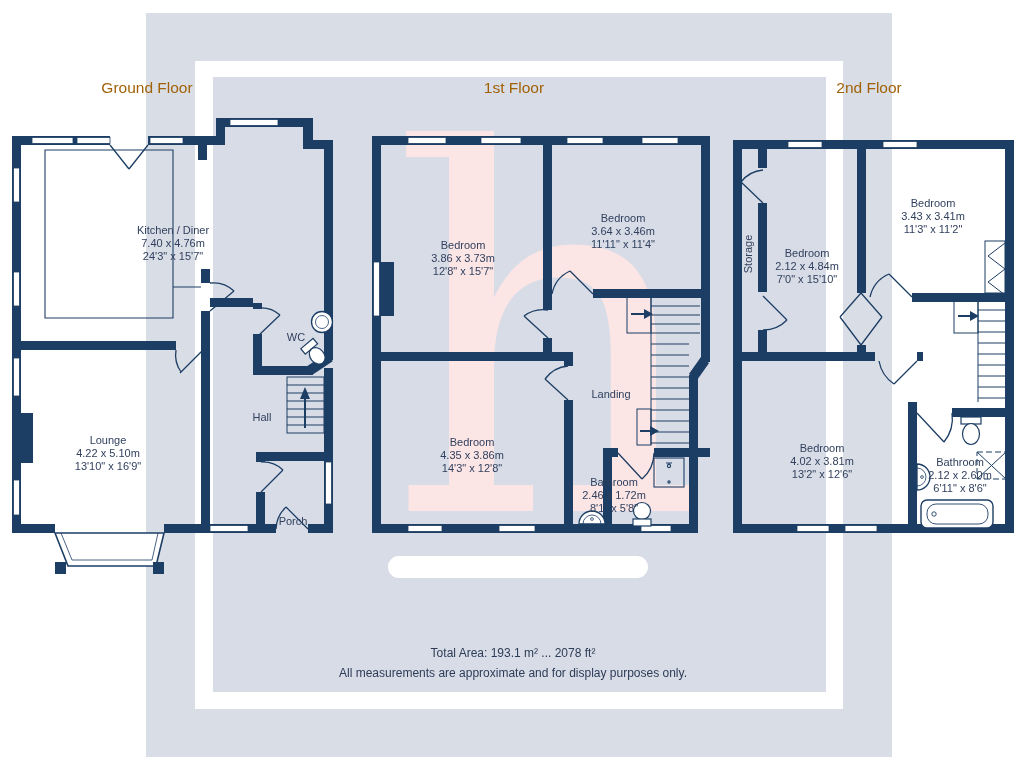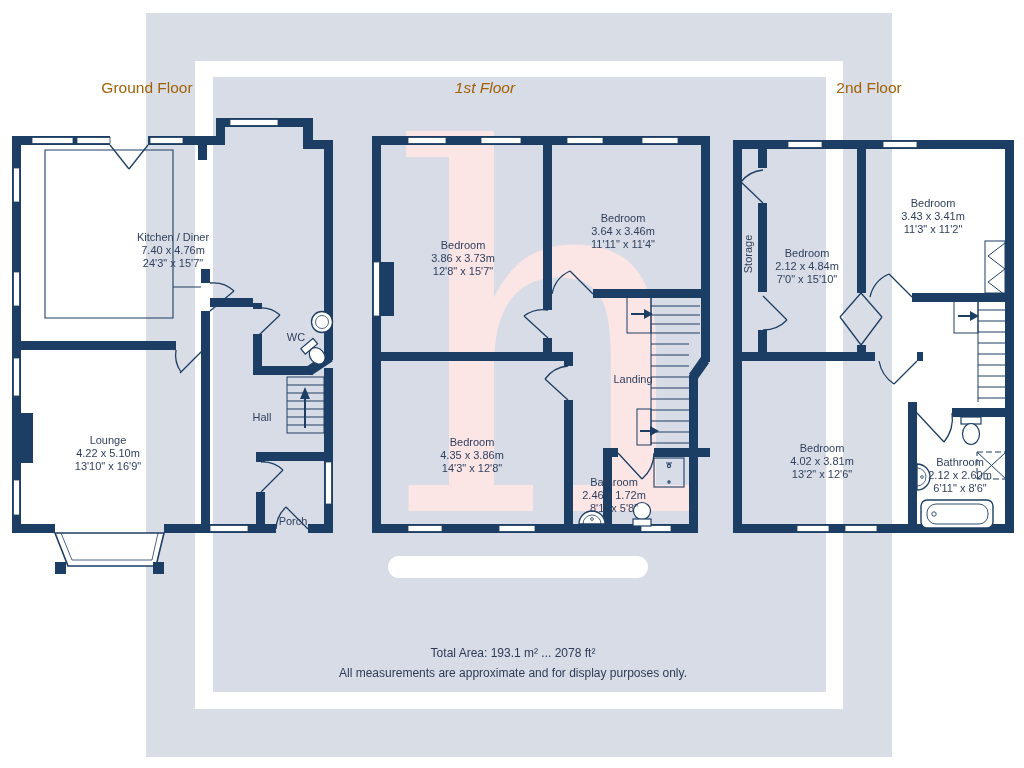--- a/index.html
+++ b/index.html
@@ -229,24 +229,24 @@
     </g>
     <g fill="#ffffff" stroke="#1d3e64" stroke-width="1.4">
       <rect x="921" y="500" width="72" height="28" rx="6"></rect>
       <rect x="927" y="504" width="61" height="20" rx="9" stroke-width="0.9"></rect>
       <circle cx="934" cy="514" r="2.2" stroke-width="0.9"></circle>
     </g>
   </g>
 </svg>
 
 <div class="abs floor-title" style="left:147px;top:88px;">Ground Floor</div>
-<div class="abs floor-title" style="left:485px;top:88px;font-style:italic;">1st Floor</div>
+<div class="abs floor-title" style="left:514px;top:88px;">1st Floor</div>
 <div class="abs floor-title" style="left:869px;top:88px;">2nd Floor</div>
 
-<div class="abs room-label" style="left:173px;top:243px;margin-top:7px;">
+<div class="abs room-label" style="left:173px;top:243px;">
   <div>Kitchen / Diner</div>
   <div>7.40 x 4.76m</div>
   <div>24'3" x 15'7"</div>
 </div>
 <div class="abs room-label" style="left:108px;top:453px;">
   <div>Lounge</div>
   <div>4.22 x 5.10m</div>
   <div>13'10" x 16'9"</div>
 </div>
 <div class="abs room-label" style="left:296px;top:337px;">WC</div>
@@ -261,21 +261,21 @@
 <div class="abs room-label" style="left:623px;top:231px;">
   <div>Bedroom</div>
   <div>3.64 x 3.46m</div>
   <div>11'11" x 11'4"</div>
 </div>
 <div class="abs room-label" style="left:472px;top:455px;">
   <div>Bedroom</div>
   <div>4.35 x 3.86m</div>
   <div>14'3" x 12'8"</div>
 </div>
-<div class="abs room-label" style="left:611px;top:379px;margin-left:22px;">Landing</div>
+<div class="abs room-label" style="left:611px;top:394px;">Landing</div>
 <div class="abs room-label" style="left:614px;top:495px;">
   <div>Bathroom</div>
   <div>2.46 x 1.72m</div>
   <div>8'1" x 5'8"</div>
 </div>
 
 <div class="abs room-label rot" style="left:748px;top:254px;">Storage</div>
 <div class="abs room-label" style="left:807px;top:266px;">
   <div>Bedroom</div>
   <div>2.12 x 4.84m</div>

